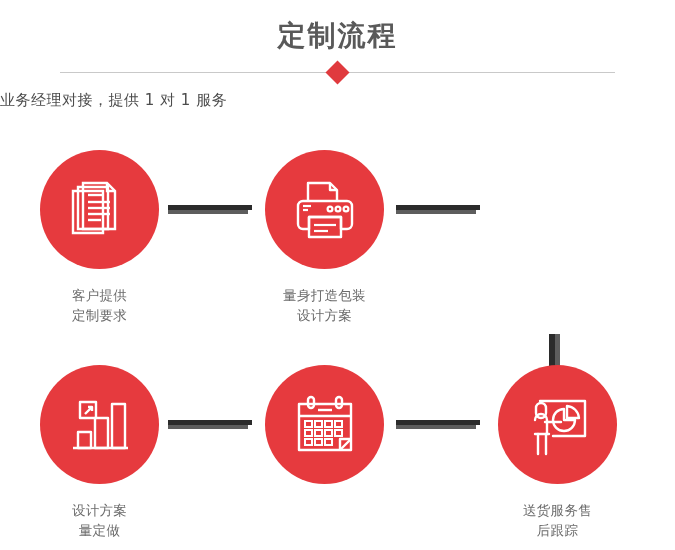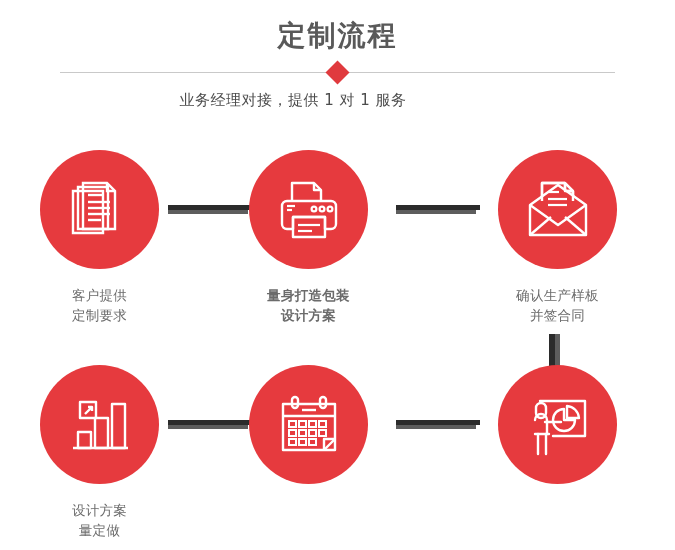--- a/index.html
+++ b/index.html
@@ -58,21 +58,20 @@
     margin-top: -8px;
     background: #e03a3e;
     transform: rotate(45deg);
   }
 
   .header-subtitle {
     position: absolute;
     top: 89px;
     left: 0;
     width: 586px;
-    text-align: center;
     font-size: 15px;
     color: #4c4c4c;
     letter-spacing: 0.5px;
     line-height: 22px;
   }
 
   
   .flow {
     position: absolute;
     top: 150px;
@@ -85,21 +84,21 @@
     width: 606px;
     height: 215px;
   }
 
   .node {
     position: absolute;
     width: 155px;
     text-align: center;
   }
   .node.col1 { left: 22px; }
-  .node.col2 { left: 231px; font-weight: bold; }
+  .node.col2 { left: 247px; }
   .node.col3 { left: 480px; }
 
   .circle {
     width: 119px;
     height: 119px;
     border-radius: 50%;
     background: #e63a3e;
     margin: 0 auto;
     display: flex;
     align-items: center;
@@ -228,43 +227,20 @@
         </div>
         <div class="node-label">量身打造包装
 设计方案</div>
       </div>
 
       <div class="conn-h c2">
         <div class="bar-dark"></div>
         <div class="bar-light"></div>
       </div>
 
-      <div class="node col3">
-        <div class="circle">
-          <svg width="70" height="70" viewBox="0 0 70 70">
-            <g fill="none" stroke="#ffffff" stroke-width="2.4" stroke-linejoin="round">
-              <path d="M19 34 V8 h23 l8 8 v18"></path>
-              <path d="M42 8 v8 h8"></path>
-              <path d="M7 30 L35 10 l28 20 v30 H7 z" fill="#e63a3e"></path>
-              <path d="M19 26 V8 h23 l8 8 v10"></path>
-              <path d="M42 8 v8 h8"></path>
-              <path d="M7 30 L35 50 l28 -20"></path>
-              <path d="M7 60 L28 42"></path>
-              <path d="M63 60 L42 42"></path>
-            </g>
-            <g stroke="#ffffff" stroke-width="2.2">
-              <line x1="25" y1="17" x2="36" y2="17"></line>
-              <line x1="25" y1="24" x2="44" y2="24"></line>
-              <line x1="25" y1="30" x2="44" y2="30"></line>
-            </g>
-          </svg>
-        </div>
-        <div class="node-label">确认生产样板
-并签合同</div>
-      </div>
 
       <div class="conn-v">
         <div class="bar-dark"></div>
         <div class="bar-light"></div>
       </div>
 
     </div>
 
     <div class="row">
 
@@ -334,18 +310,20 @@
               <path d="M44 16 a13 13 0 0 1 12 12 h-12 z"></path>
               <path d="M13 18 a5 5 0 0 1 10 0 v5 a5 5 0 0 1 -10 0 z"></path>
               <path d="M12 30 a6 6 0 0 1 12 0 v14"></path>
               <path d="M22 32 h16"></path>
               <line x1="15" y1="44" x2="15" y2="64"></line>
               <line x1="23" y1="44" x2="23" y2="64"></line>
               <line x1="12" y1="44" x2="26" y2="44"></line>
             </g>
           </svg>
         </div>
+        <div class="node-label">送货服务售
+后跟踪</div>
       </div>
 
     </div>
 
   </div>
 </div>
 
 </body></html>

